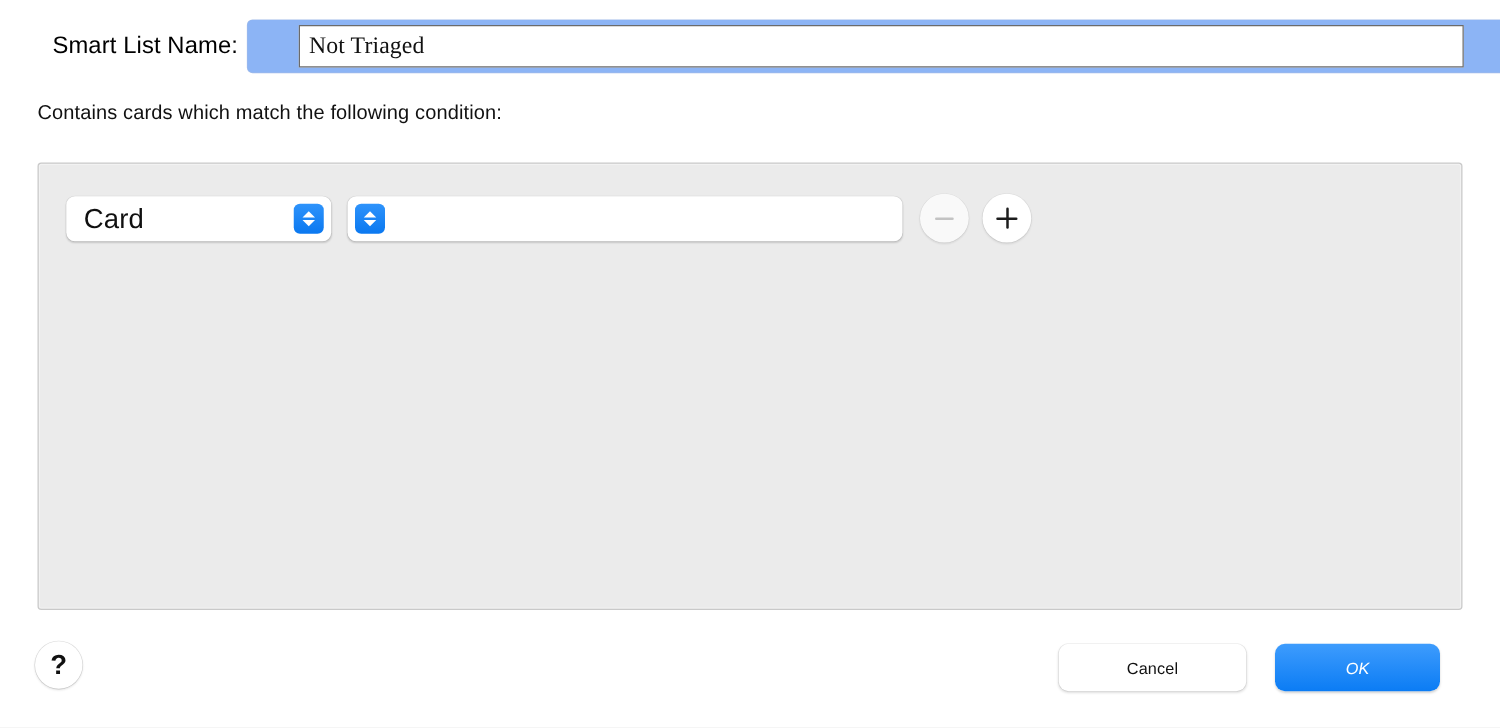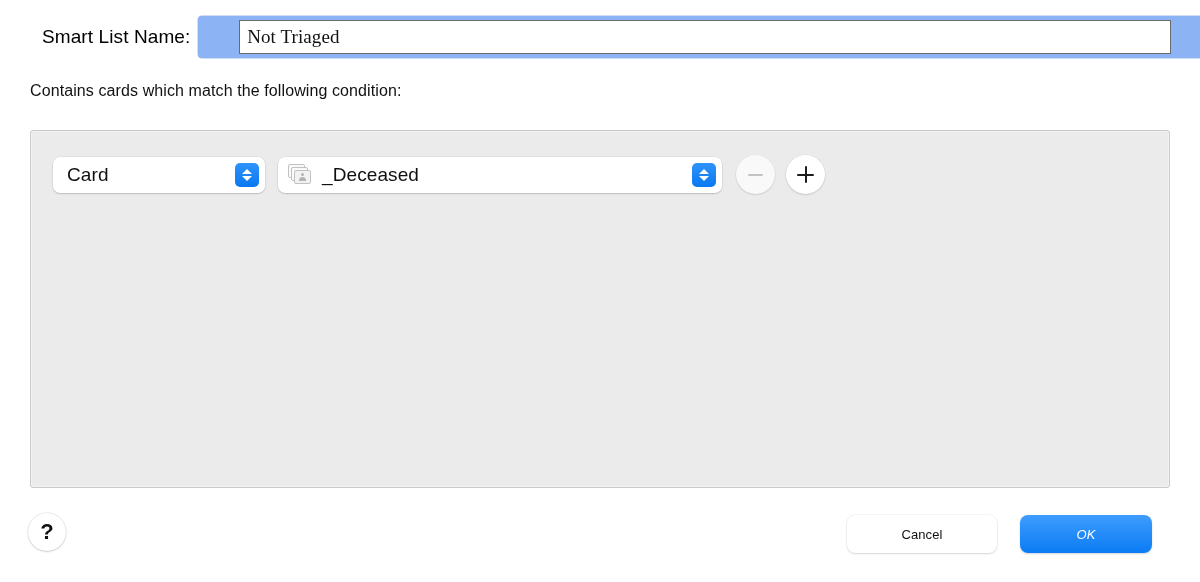--- a/index.html
+++ b/index.html
@@ -104,21 +104,21 @@
     background: #ffffff;
     border-radius: 7px;
     box-shadow: 0 1px 1.5px rgba(0,0,0,0.16),
                 0 0 0 0.5px rgba(0,0,0,0.07);
     display: flex;
     align-items: center;
     box-sizing: border-box;
     cursor: default;
   }
   .popup-label {
-    font-size: 19px;
+    font-size: 22px;
     color: #101010;
     padding-left: 14px;
     white-space: nowrap;
     letter-spacing: 0.1px;
     flex: 1 1 auto;
     overflow: hidden;
   }
   .chevron-box {
     width: 24px;
     height: 24px;
@@ -308,32 +308,20 @@
     <div class="popup popup-field">
       <span class="popup-label">Card</span>
       <span class="chevron-box">
         <span class="chev up"></span>
         <span class="chev down"></span>
       </span>
     </div>
 
 
     <div class="popup popup-value">
-      <span class="popup-label">
-        <span class="cards-icon">
-          <i class="c1"></i>
-          <i class="c2"></i>
-          <i class="c3"></i>
-          <span class="person">
-            <span class="head"></span>
-            <span class="body"></span>
-          </span>
-        </span>
-        <span>_Deceased</span>
-      </span>
       <span class="chevron-box">
         <span class="chev up"></span>
         <span class="chev down"></span>
       </span>
     </div>
 
     <div class="round-btn minus">
       <span class="glyph-minus"></span>
     </div>
 

